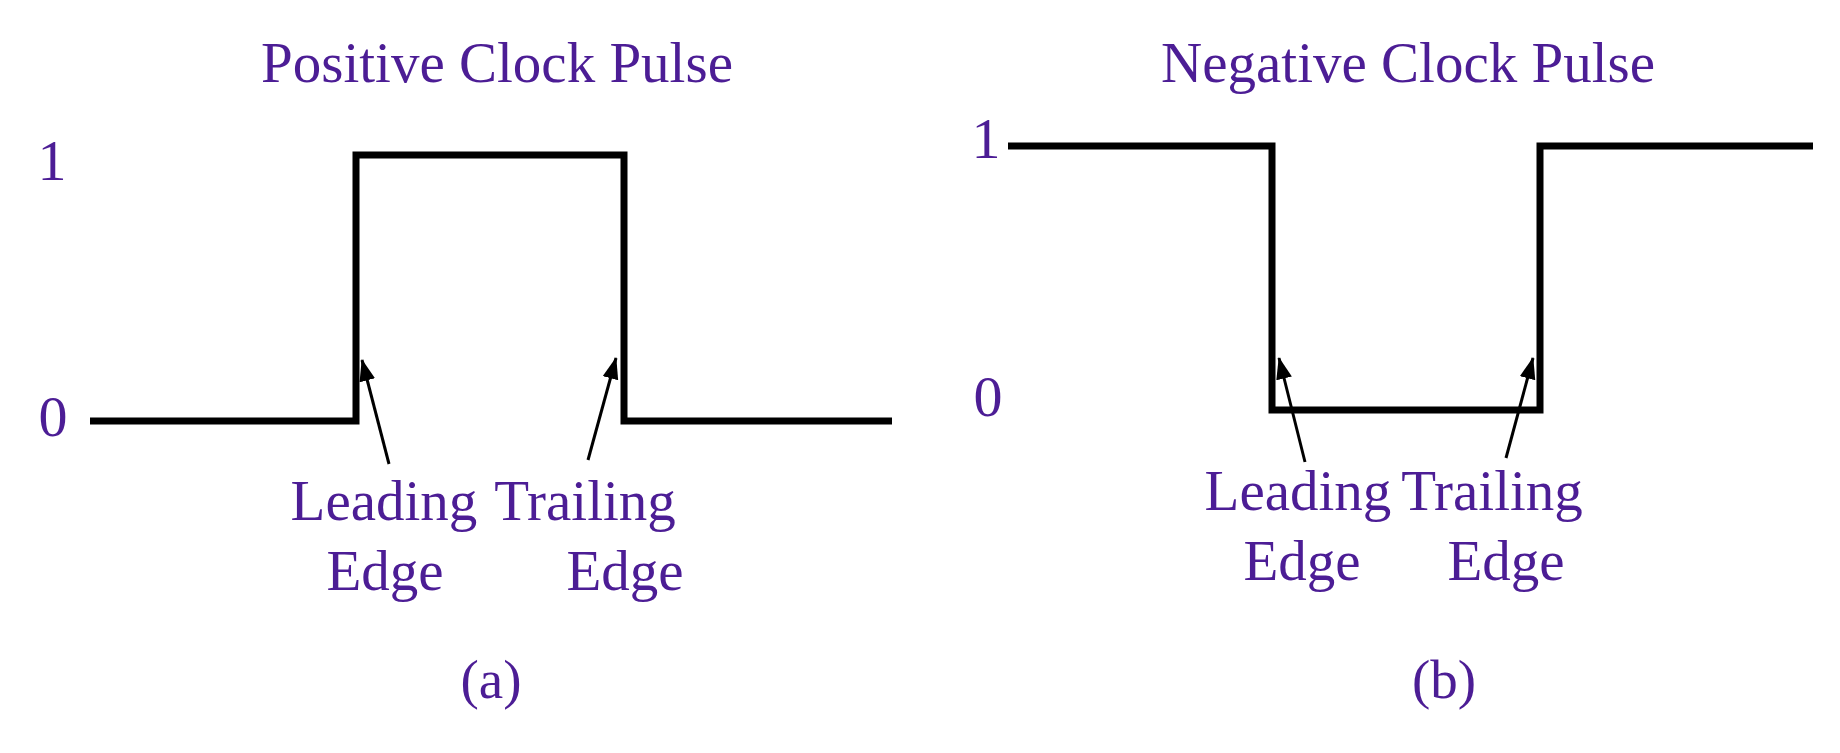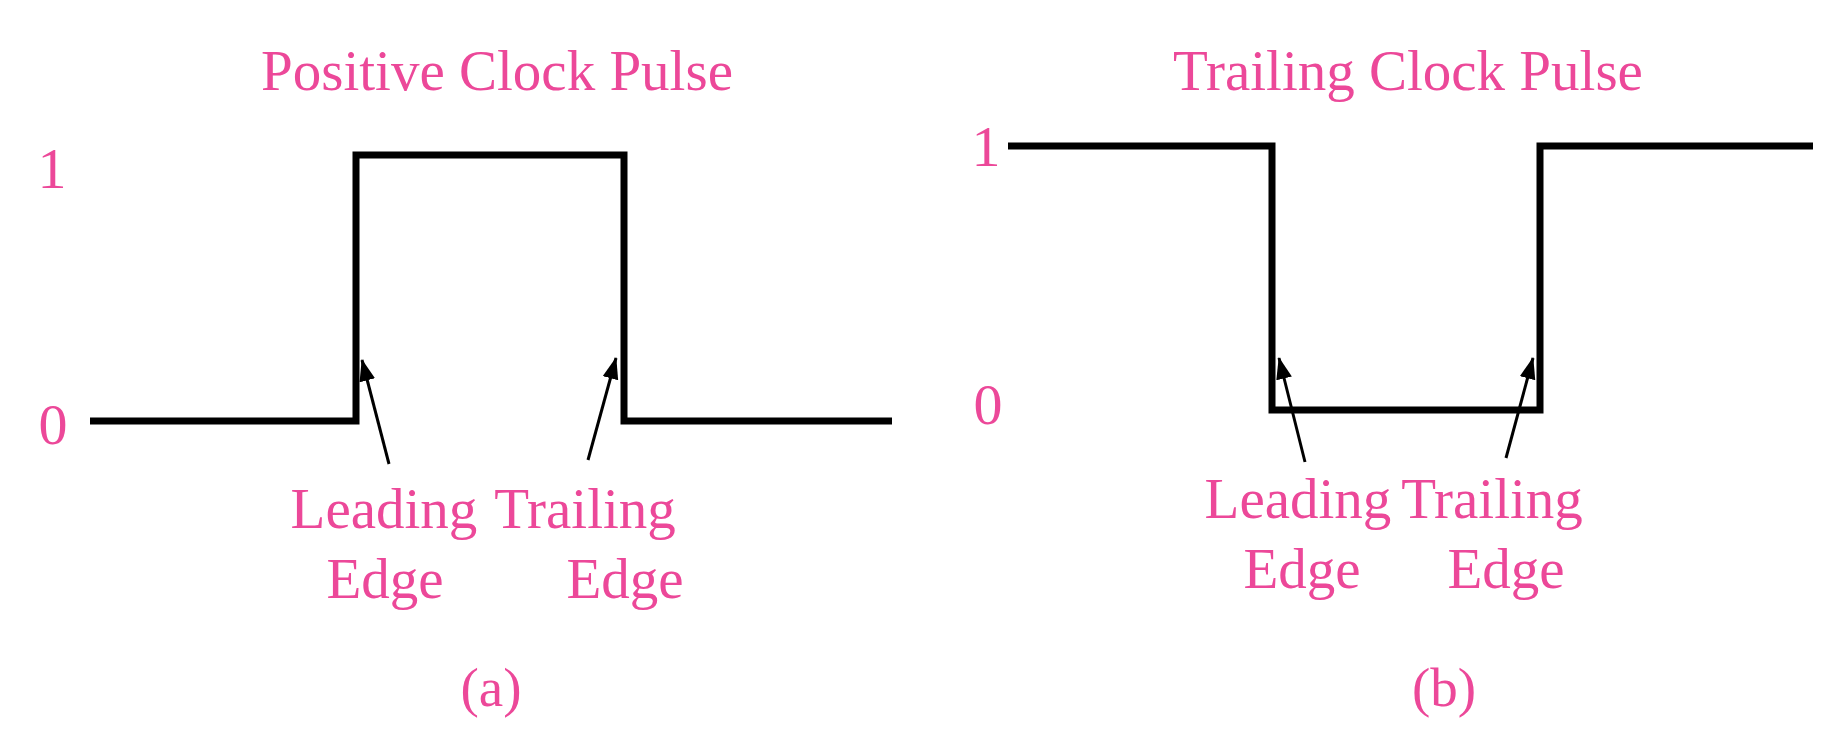--- a/index.html
+++ b/index.html
@@ -6,25 +6,24 @@
   #page {
     position:relative;
     width:1840px; height:753px;
     background:#ffffff;
     overflow:hidden;
     font-family:"Liberation Serif","DejaVu Serif",serif;
   }
   #wave-svg { position:absolute; left:0; top:0; }
   .txt {
     position:absolute;
-    color:#ec4899;
+    color:#4c1d95;
     white-space:nowrap;
     line-height:1.05;
     transform:translateX(-50%);
-    margin-top:8px;
   }
   .fs-title { font-size:57px; }
   .fs-num   { font-size:58px; }
   .fs-label { font-size:57px; }
   .fs-cap   { font-size:55px; }
 
   
   #title-a  { left:497px;  top:33px; }
   #one-a    { left:52px;   top:131px; }
   #zero-a   { left:53px;   top:387px; }
@@ -67,21 +66,21 @@
 
   <div class="txt fs-title" id="title-a">Positive Clock Pulse</div>
   <div class="txt fs-num" id="one-a">1</div>
   <div class="txt fs-num" id="zero-a">0</div>
   <div class="txt fs-label" id="lead-a">Leading</div>
   <div class="txt fs-label" id="edge-a1">Edge</div>
   <div class="txt fs-label" id="trail-a">Trailing</div>
   <div class="txt fs-label" id="edge-a2">Edge</div>
   <div class="txt fs-cap" id="cap-a">(a)</div>
 
-  <div class="txt fs-title" id="title-b">Trailing Clock Pulse</div>
+  <div class="txt fs-title" id="title-b">Negative Clock Pulse</div>
   <div class="txt fs-num" id="one-b">1</div>
   <div class="txt fs-num" id="zero-b">0</div>
   <div class="txt fs-label" id="lead-b">Leading</div>
   <div class="txt fs-label" id="edge-b1">Edge</div>
   <div class="txt fs-label" id="trail-b">Trailing</div>
   <div class="txt fs-label" id="edge-b2">Edge</div>
   <div class="txt fs-cap" id="cap-b">(b)</div>
 
 </div>
 

